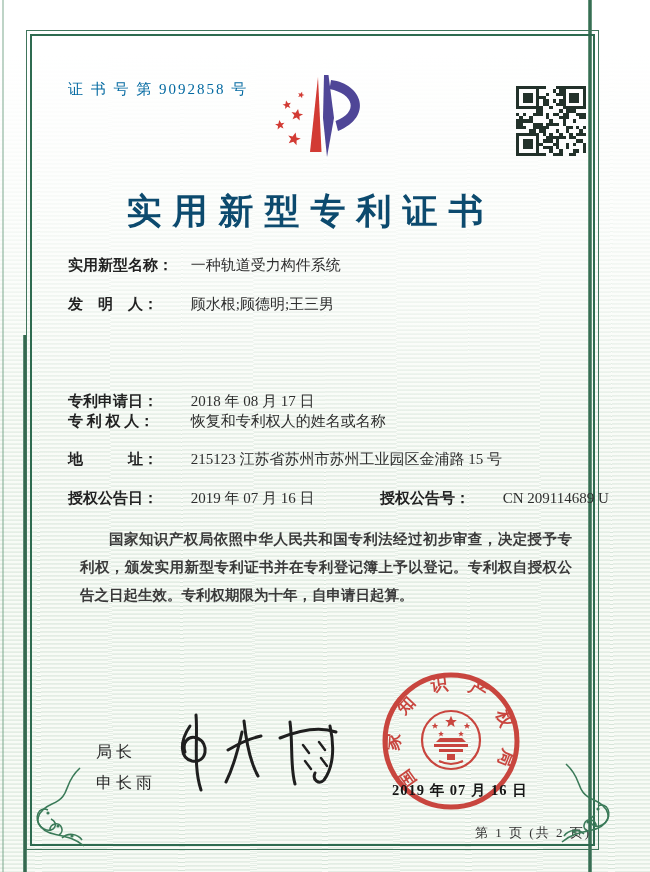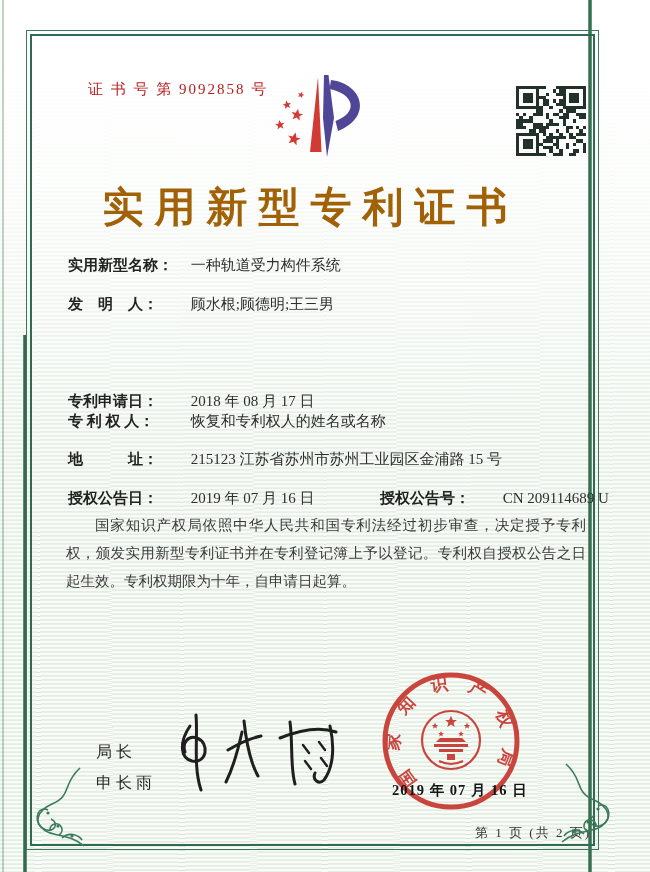--- a/index.html
+++ b/index.html
@@ -25,36 +25,36 @@
   .cover-strip-left{position:absolute;left:23px;top:335px;width:4px;height:537px;background:linear-gradient(90deg,#6f9c85,#23573e,#6f9c85);z-index:2;}
   .cover-strip-right{position:absolute;left:588px;top:0;width:4px;height:872px;background:linear-gradient(90deg,#79a68e,#235a40,#79a68e);z-index:2;}
   
   .frame{
     position:absolute;left:30px;top:34px;width:561px;height:808px;
     border:2px solid #2e6b50;z-index:3;pointer-events:none;
   }
   .frame::before{content:'';position:absolute;inset:-6px;border:1px solid #40755c;}
   .content{position:absolute;inset:0;z-index:4;}
 
-  .cert-no{position:absolute;left:68px;top:80px;font-size:15px;letter-spacing:2px;color:#b91c1c;margin-left:20px;}
+  .cert-no{position:absolute;left:68px;top:80px;font-size:15px;letter-spacing:2px;color:#0369a1;}
   .qr{position:absolute;left:516px;top:86px;width:70px;height:70px;display:grid;
       grid-template-columns:repeat(21,1fr);grid-template-rows:repeat(21,1fr);background:#fdfdfd;}
   .qr i{display:block;}
   .qr i.d{background:#22312a;}
   .logo{position:absolute;left:260px;top:73px;}
-  .title{position:absolute;left:30px;top:180px;width:561px;text-align:center;
-         font-size:41px;font-weight:bold;letter-spacing:11px;color:#a16207;}
+  .title{position:absolute;left:30px;top:188px;width:561px;text-align:center;
+         font-size:35px;font-weight:bold;letter-spacing:11px;color:#0c4a6e;}
 
   .field-row{position:absolute;left:68px;font-size:15px;white-space:nowrap;}
   .field-label{font-weight:bold;color:#222;display:inline-block;min-width:105px;}
   .field-value{color:#2e2e2e;margin-left:14px;}
   .row2-col2{position:absolute;left:312px;top:0;}
 
   .paras{position:absolute;left:66px;top:512px;width:520px;font-size:14.5px;line-height:1.92;color:#3a3a3a;}
-  .paras p{margin:0;text-indent:2em;text-align:justify;}
+  .paras p{margin:14px;text-indent:2em;text-align:justify;font-weight:bold;}
 
   .officer{position:absolute;left:96px;top:736px;font-size:16px;letter-spacing:4px;color:#2a2a2a;line-height:1.95;}
   .signature{position:absolute;left:162px;top:708px;}
 
   .seal{position:absolute;left:376px;top:666px;opacity:.9;}
   .seal-date{position:absolute;left:392px;top:781px;font-size:14.5px;font-weight:bold;color:#161616;letter-spacing:1px;z-index:6;}
 
   .flourish{position:absolute;z-index:5;}
   .flourish.bl{left:28px;top:766px;}
   .flourish.br{left:536px;top:762px;transform:scaleX(-1);}

